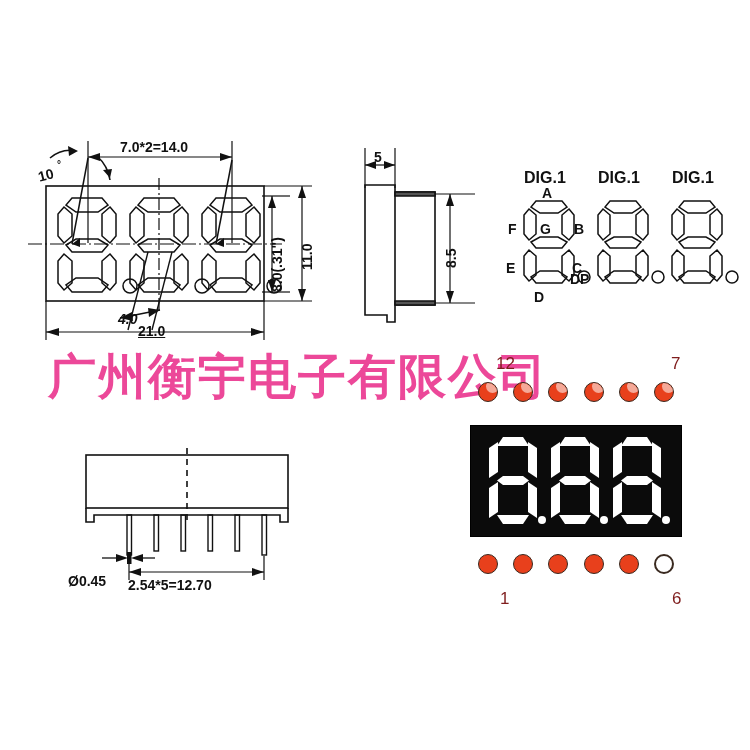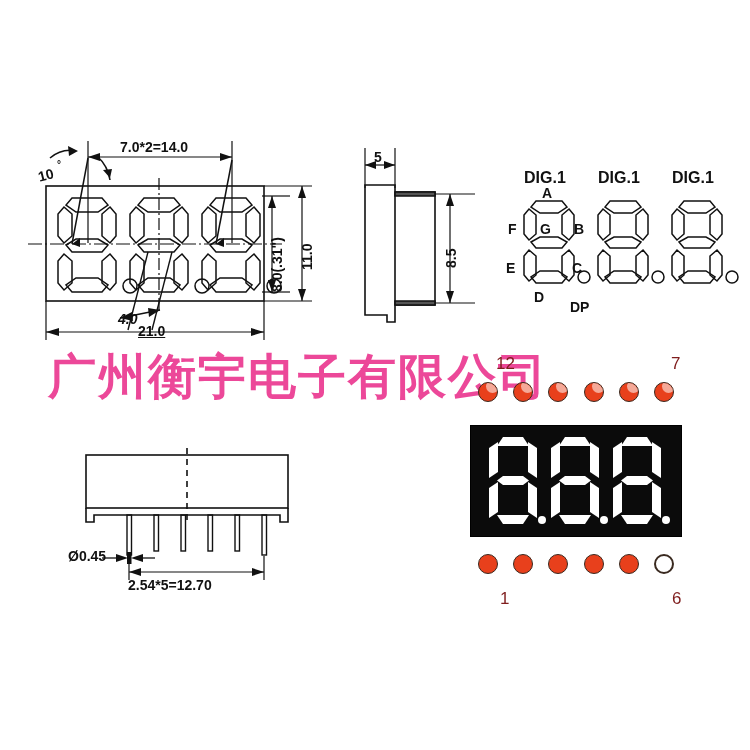--- a/index.html
+++ b/index.html
@@ -272,21 +272,21 @@
     </g>
   </svg>
 
   <div class="abs seglabel" style="left:542px;top:186px;">A</div>
   <div class="abs seglabel" style="left:508px;top:222px;">F</div>
   <div class="abs seglabel" style="left:540px;top:222px;">G</div>
   <div class="abs seglabel" style="left:574px;top:222px;">B</div>
   <div class="abs seglabel" style="left:506px;top:261px;">E</div>
   <div class="abs seglabel" style="left:572px;top:261px;">C</div>
   <div class="abs seglabel" style="left:534px;top:290px;">D</div>
-  <div class="abs seglabel" style="left:570px;top:300px;">DP</div>
+  <div class="abs seglabel" style="left:570px;top:272px;">DP</div>
 
   <svg class="abs" style="left:50px;top:440px;" width="280" height="180">
     <g stroke="#111" stroke-width="1.6" fill="none">
 
       <rect x="36" y="15" width="202" height="53"></rect>
 
       <path d="M36,68 L36,82 L44,82 L44,75 L230,75 L230,82 L238,82 L238,68"></path>
     </g>
 
     <g stroke="#111" stroke-width="1.4" fill="none">
@@ -311,21 +311,21 @@
     <rect x="77" y="112" width="4.5" height="12" fill="#111"></rect>
 
     <g stroke="#111" stroke-width="1.2" fill="none">
       <line x1="79" y1="116" x2="79" y2="140"></line>
       <line x1="214" y1="116" x2="214" y2="140"></line>
       <line x1="79" y1="132" x2="214" y2="132"></line>
     </g>
     <polygon points="79,132 91,128 91,136" fill="#111"></polygon>
     <polygon points="214,132 202,128 202,136" fill="#111"></polygon>
   </svg>
-  <div class="abs dimtxt" style="left:68px;top:549px;">Ø0.45</div>
+  <div class="abs dimtxt" style="left:68px;top:574px;">Ø0.45</div>
   <div class="abs dimtxt" style="left:128px;top:578px;text-align:right;">2.54*5=12.70</div>
 
   <div class="abs" style="left:466px;top:355px;z-index:10;">
 
     <div class="abs pinnum" style="left:30px;top:0px;">12</div>
     <div class="abs pinnum" style="left:205px;top:0px;">7</div>
 
     <div class="photo" style="left:0;top:27px;">
 
       <div class="pinrow" style="top:0;">

